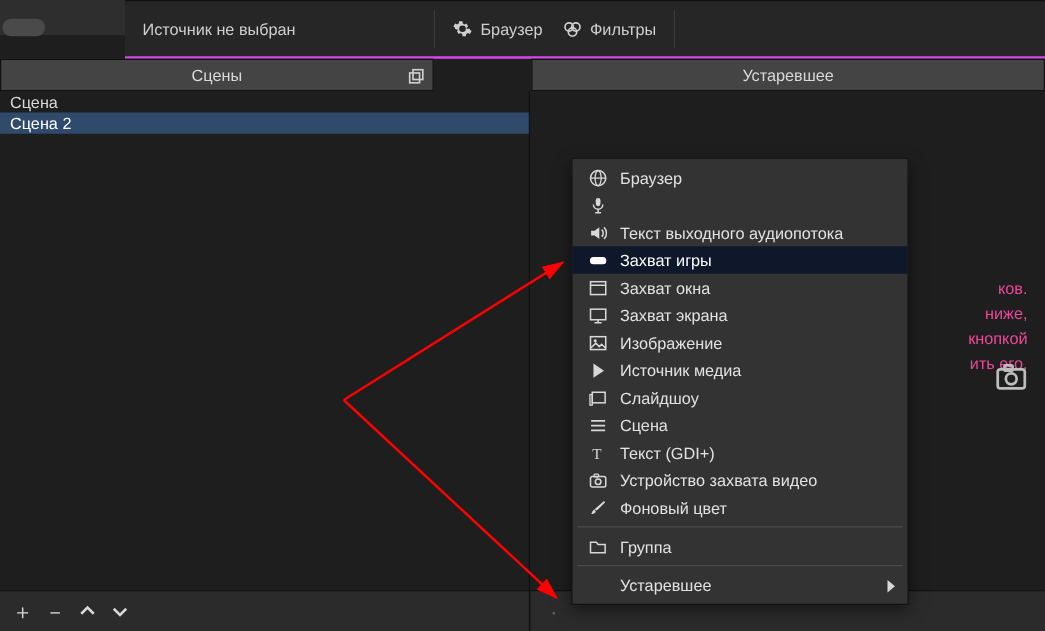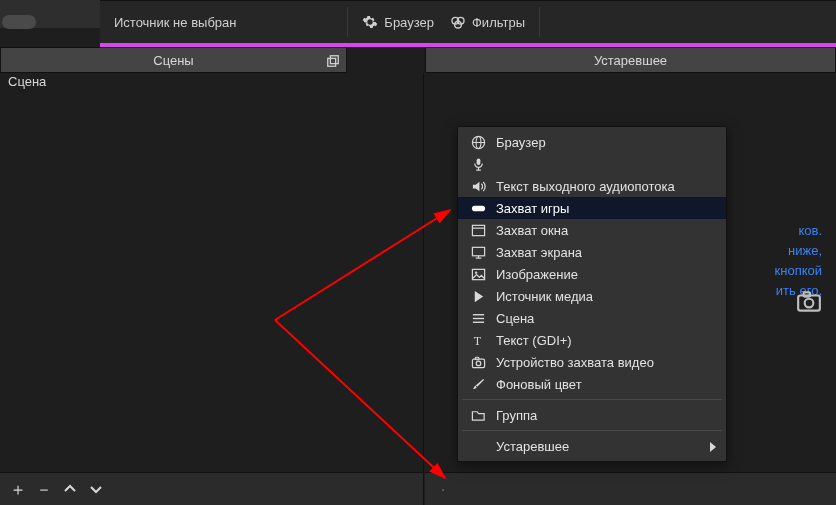--- a/index.html
+++ b/index.html
@@ -11,21 +11,21 @@
     color: #d8d8d8;
     position: relative;
   }
   
   .preview-stub      { position:absolute; left:0;   top:0; width:100px; height:28px; background:#2e2e2e; }
   .preview-avatar    { position:absolute; left:2px; top:15px; width:34px; height:14px; background:#4a4a4a; border-radius:7px; }
   .preview-stub-dark { position:absolute; left:541px; top:0; width:295px; height:8px;  background:#000; }
 
   .status-bar {
     position:absolute; left:100px; top:0; right:0; height:47px;
-    background:#262626; border-top:1px solid #111; border-bottom:4px solid #d946ef;
+    background:#262626; border-top:1px solid #111; border-bottom:2px solid #d946ef;
     display:flex; align-items:center;
   }
   .status-text { margin-left:14px; color:#cfcfcf; flex:0 0 auto; }
   .status-spacer { flex:1; }
   .status-btn-group { display:flex; align-items:center; gap:0; height:100%; }
   .vsep { width:1px; height:30px; background:#3a3a3a; margin:0 6px; }
   .status-btn {
     display:flex; align-items:center; gap:6px; padding:4px 8px;
     color:#cfcfcf; border-radius:3px;
   }
@@ -57,21 +57,21 @@
   }
   .scene-row.selected { background:#2f4a6b; color:#fff; }
 
   
   .sources {
     position:absolute; left:425px; top:73px; right:0; bottom:33px;
     background:#1e1e1e;
   }
   .src-hint {
     position:absolute; right:14px; top:148px; text-align:right;
-    color:#3b82f6; line-height:20px; pointer-events:none;
+    color:#ec4899; line-height:20px; pointer-events:none;
   }
   .src-hint-icon {
     position:absolute; right:14px; top:216px; width:26px; height:26px;
   }
   .src-hint-icon svg { width:26px; height:26px; fill:#bdbdbd; stroke:#bdbdbd; }
 
   
   .bottom-bar {
     position:absolute; bottom:0; height:33px;
     background:#2b2b2b; border-top:1px solid #111;
@@ -152,20 +152,23 @@
   </div>
 </div>
 <div class="dock-header right">
   <span>Устаревшее</span>
 </div>
 
 <div class="scenes">
   <div class="scene-row">
       <span>Сцена</span>
     </div>
+  <div class="scene-row selected">
+      <span>Сцена 2</span>
+    </div>
 </div>
 
 <div class="sources">
   <div class="src-hint">
     <div>ков.</div>
     <div>ниже,</div>
     <div>кнопкой</div>
     <div>ить его.</div>
   </div>
   <div class="src-hint-icon">
@@ -269,20 +272,29 @@
       </span>
     <span>Изображение</span>
   </div>
   <div class="ctx-item">
     <span class="ico">
         <svg viewBox="0 0 16 16">
           <path d="M4 2l9 6-9 6z"></path>
         </svg>
       </span>
     <span>Источник медиа</span>
+  </div>
+  <div class="ctx-item">
+    <span class="ico">
+        <svg viewBox="0 0 16 16">
+          <rect x="3" y="3" width="11" height="9" fill="none" stroke="#d8d8d8" stroke-width="1.3"></rect>
+          <rect x="1" y="5" width="2" height="9" fill="none" stroke="#d8d8d8" stroke-width="1.1"></rect>
+        </svg>
+      </span>
+    <span>Слайдшоу</span>
   </div>
   <div class="ctx-item">
     <span class="ico">
         <svg viewBox="0 0 16 16">
           <line x1="2" y1="4" x2="14" y2="4" stroke="#d8d8d8" stroke-width="1.5"></line>
           <line x1="2" y1="8" x2="14" y2="8" stroke="#d8d8d8" stroke-width="1.5"></line>
           <line x1="2" y1="12" x2="14" y2="12" stroke="#d8d8d8" stroke-width="1.5"></line>
         </svg>
       </span>
     <span>Сцена</span>

